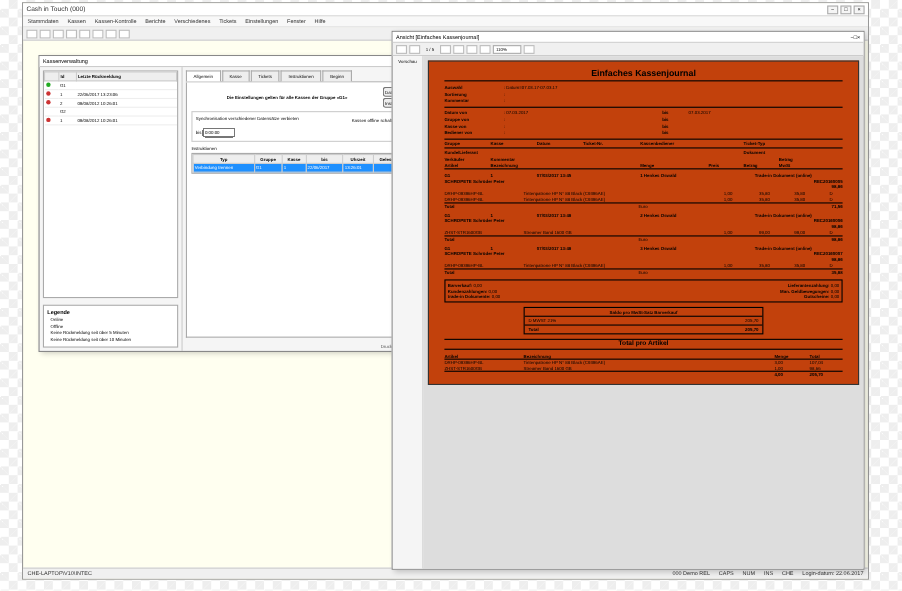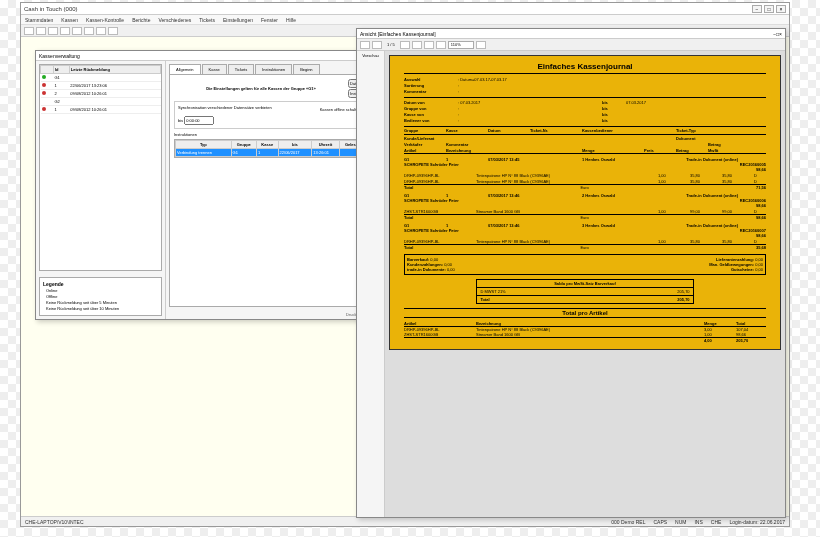--- a/index.html
+++ b/index.html
@@ -44,21 +44,21 @@
 .m1-footer { padding: 2px 4px; font-size: 4px; color: #555; text-align: right; }
 .modal2 { position: absolute; left: 356px; top: 28px; width: 430px; height: 490px; background: #fff; border: 1px solid #888; box-shadow: 2px 2px 5px rgba(0,0,0,0.2); font-size: 5px; display: flex; flex-direction: column; }
 .modal2 .m2-title { height: 10px; background: #fff; border-bottom: 1px solid #ccc; display: flex; align-items: center; padding: 0 3px; justify-content: space-between; }
 .m2-tool { height: 12px; background: #f0f0f0; border-bottom: 1px solid #ccc; display: flex; align-items: center; padding: 0 3px; gap: 2px; }
 .m2-tool .tb { width: 10px; height: 8px; border: 1px solid #bbb; background: #fff; cursor: pointer; }
 .m2-tool .pg { font-size: 4px; margin: 0 3px; }
 .m2-tool .zoom { width: 26px; height: 8px; border: 1px solid #aaa; font-size: 4px; padding: 0 2px; background: #fff; }
 .m2-body { flex: 1; display: flex; overflow: hidden; }
 .m2-side { width: 28px; background: #f5f5f5; border-right: 1px solid #ccc; padding: 2px; text-align: center; font-size: 4px; }
 .m2-doc { flex: 1; background: #ddd; overflow: auto; padding: 4px; }
-.report { background: #eab308; border: 1px solid #333; padding: 6px 14px; font-size: 5px; color: #000; }
+.report { background: #c2410c; border: 1px solid #333; padding: 6px 14px; font-size: 5px; color: #000; }
 .report h1 { text-align: center; font-size: 8px; border-bottom: 1px solid #000; padding-bottom: 2px; margin-bottom: 3px; }
 .report .meta { display: grid; grid-template-columns: 50px 1fr 20px 1fr; gap: 1px 4px; font-size: 4px; margin-bottom: 3px; }
 .report .hdr { border-top: 1px solid #000; border-bottom: 1px solid #000; padding: 1px 0; font-size: 4px; display: grid; grid-template-columns: 40px 40px 40px 50px 60px 30px 30px 30px; gap: 2px; font-weight: bold; }
 .report .section { margin: 2px 0; font-size: 4px; }
 .report .row { display: grid; grid-template-columns: 40px 40px 40px 50px 60px 30px 30px 30px; gap: 2px; padding: 0.5px 0; }
 .report .rowline { display: grid; grid-template-columns: 70px 1fr 30px 30px 30px 12px; gap: 2px; padding: 0.5px 0; }
 .report .totals { border: 1px solid #000; padding: 2px; margin-top: 4px; font-size: 4px; }
 .report .totals .trow { display: flex; justify-content: space-between; }
 .report .box { border: 1px solid #000; margin: 4px auto; width: 60%; font-size: 4px; }
 .report .box .brow { display: flex; justify-content: space-between; padding: 1px 3px; border-bottom: 1px solid #000; }

